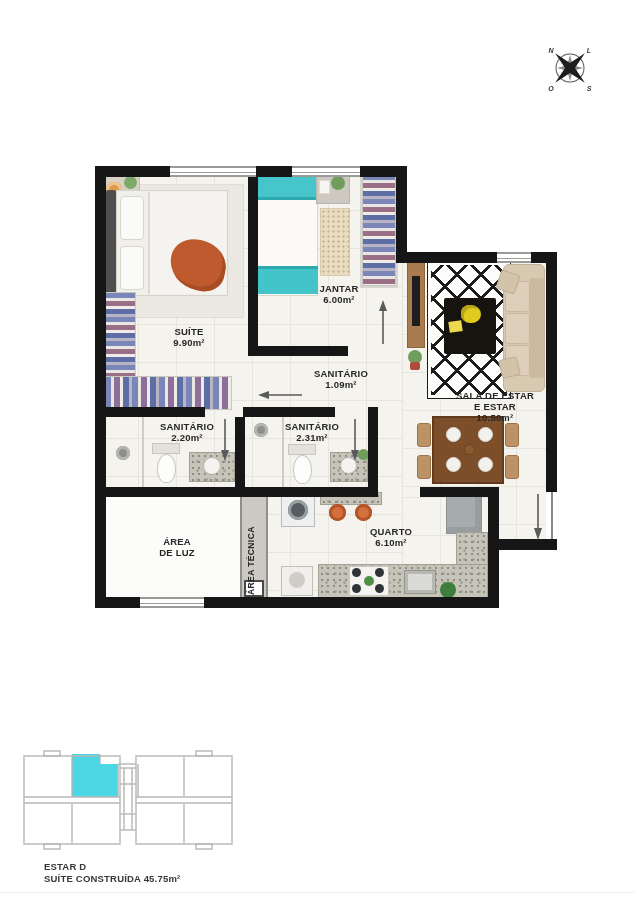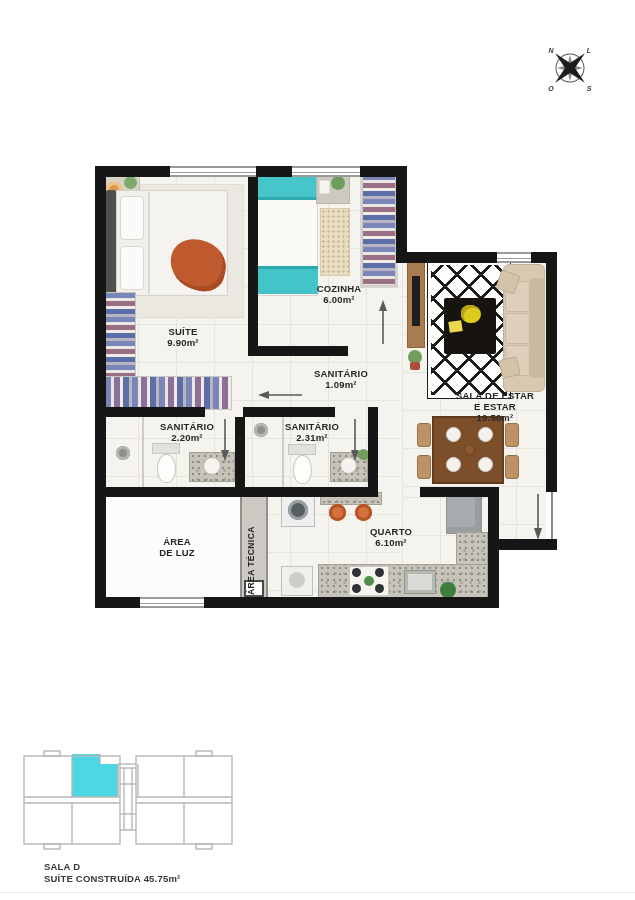--- a/index.html
+++ b/index.html
@@ -193,26 +193,26 @@
 </svg>
 <svg class="abs" style="left:350px;top:419px;" width="10" height="42" viewBox="0 0 10 42">
   <line x1="5" y1="0" x2="5" y2="32" stroke="#5a5a5a" stroke-width="1.6"></line>
     <polygon points="1,31 9,31 5,42" fill="#5a5a5a"></polygon>
 </svg>
 <svg class="abs" style="left:533px;top:494px;" width="10" height="46" viewBox="0 0 10 46">
   <line x1="5" y1="0" x2="5" y2="35" stroke="#5a5a5a" stroke-width="1.6"></line>
     <polygon points="1,34 9,34 5,46" fill="#5a5a5a"></polygon>
 </svg>
 
-<div class="label" style="left:133px;top:326px;width:100px;">
+<div class="label" style="left:139px;top:326px;width:100px;">
   <span>SUÍTE</span><br>
   <span>9.90m²</span>
 </div>
 <div class="label" style="left:289px;top:283px;width:100px;">
-  <span>COZINHA</span><br>
+  <span>JANTAR</span><br>
   <span>6.00m²</span>
 </div>
 <div class="label" style="left:291px;top:368px;width:100px;">
   <span>SANITÁRIO</span><br>
   <span>1.09m²</span>
 </div>
 <div class="label" style="left:445px;top:390px;width:100px;">
   <span>SALA DE ESTAR</span><br>
   <span>E ESTAR</span><br>
   <span>10.50m²</span>
@@ -265,15 +265,15 @@
     <line x1="82" y1="14" x2="82" y2="24"></line>
       <line x1="100" y1="24" x2="118" y2="24"></line>
 
     <rect x="26" y="11" width="16" height="5"></rect>
       <rect x="178" y="11" width="16" height="5"></rect>
     <rect x="26" y="104" width="16" height="5"></rect>
       <rect x="178" y="104" width="16" height="5"></rect>
   </g>
 </svg>
 
-<div class="footer-line" style="left:44px;top:861px;">SALA D</div>
+<div class="footer-line" style="left:44px;top:861px;">ESTAR D</div>
 <div class="footer-line" style="left:44px;top:873px;">SUÍTE CONSTRUÍDA 45.75m²</div>
 <div class="abs" style="left:0;top:892px;width:635px;height:1px;background:#ececec;"></div>
 
 </body></html>

